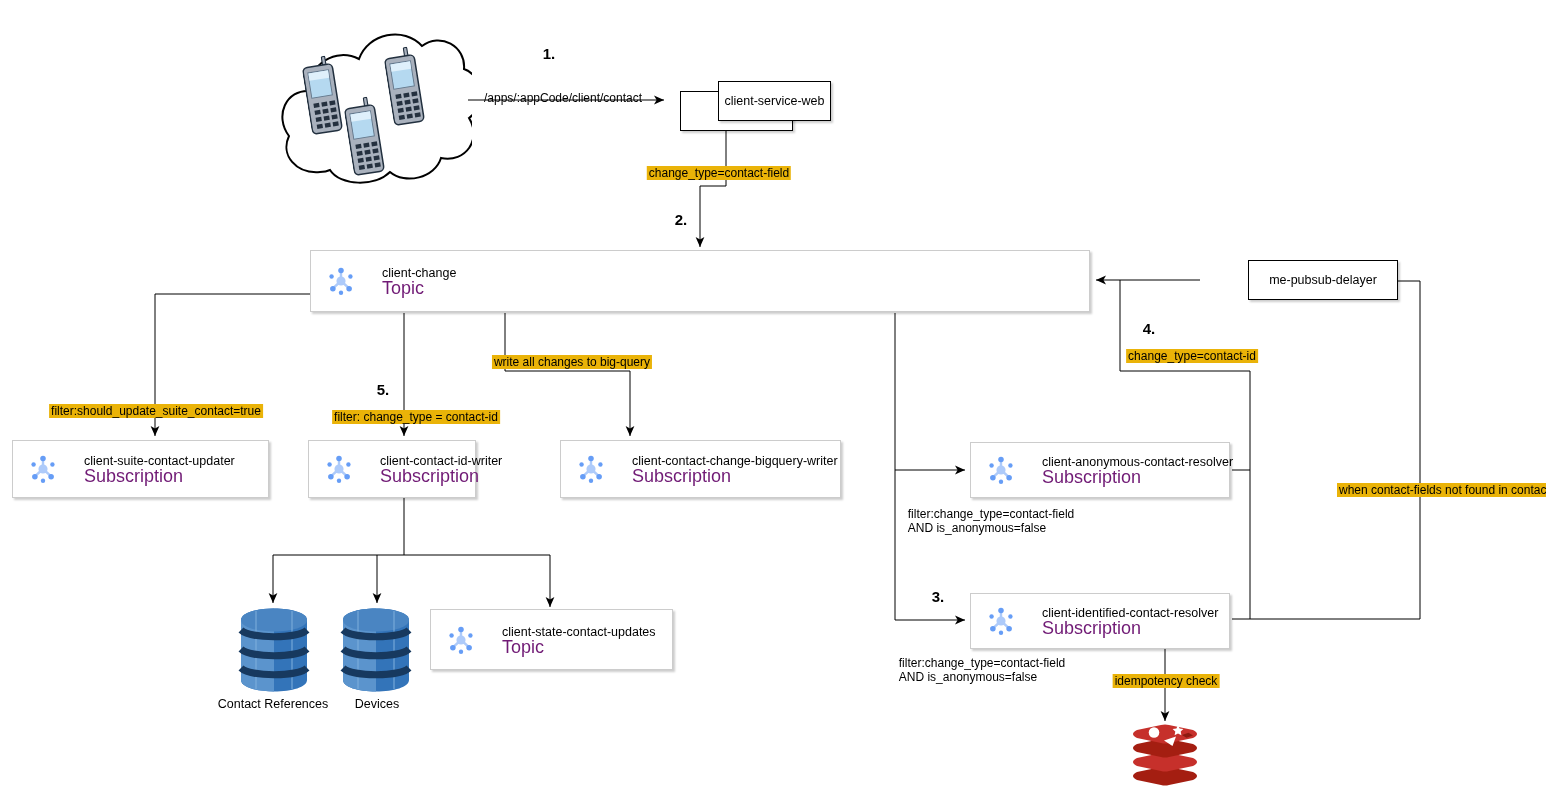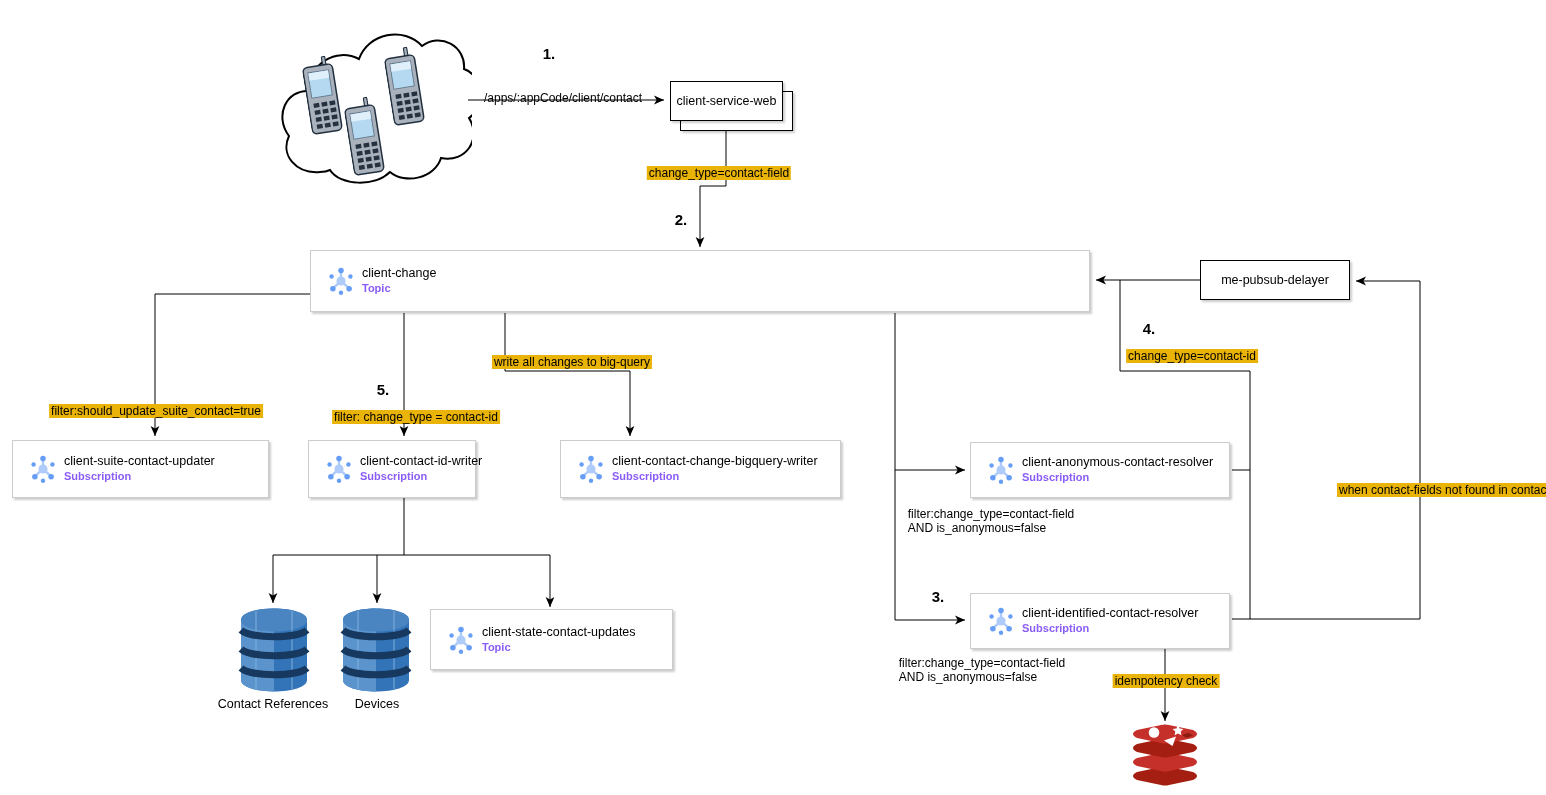--- a/index.html
+++ b/index.html
@@ -6,28 +6,28 @@
   .canvas{position:relative;width:1546px;height:795px;background:#fff;overflow:hidden;
           font-family:"Liberation Sans",sans-serif;color:#000;}
   svg{display:block}
   .abs{position:absolute;}
   .edges{position:absolute;left:0;top:0;z-index:2;}
   .cloud{z-index:1;}
   .phone{z-index:2;}
   
   .gbox{position:absolute;z-index:4;background:#fff;border:1px solid #ccc;
         box-shadow:2px 2px 2px rgba(0,0,0,.2);display:flex;align-items:center;
-        gap:8px;padding-left:17px;box-sizing:border-box;}
+        gap:28px;padding-left:17px;box-sizing:border-box;}
   .gtitle{font-size:12.5px;color:#000;line-height:15px;white-space:nowrap;}
-  .gsub{font-size:11px;color:#8b5cf6;line-height:15px;font-weight:bold;}
+  .gsub{font-size:18px;color:#701a75;line-height:15px;}
   .psicon{flex:0 0 auto;}
   
   .bbox{position:absolute;z-index:4;background:#fff;border:1px solid #000;
         box-shadow:2px 2px 2px rgba(0,0,0,.2);display:flex;align-items:center;
-        justify-content:center;font-size:12.5px;box-sizing:border-box;white-space:nowrap;}
+        justify-content:center;font-size:12.5px;box-sizing:border-box;white-space:nowrap;margin-left:48px;}
   .stackback{position:absolute;z-index:3;background:#fff;border:1px solid #000;
         box-shadow:2px 2px 2px rgba(0,0,0,.2);box-sizing:border-box;}
   
   .elabel{position:absolute;z-index:5;font-size:12px;white-space:nowrap;
           transform:translate(-50%,-50%);background:#eab308;padding:0 2px;}
   .nobg{background:transparent;}
   .step{position:absolute;z-index:5;font-size:15px;font-weight:bold;
         transform:translate(-50%,-50%);}
   .mlabel{position:absolute;z-index:5;font-size:12px;text-align:left;
           transform:translate(-50%,-50%);white-space:nowrap;line-height:14px;}

